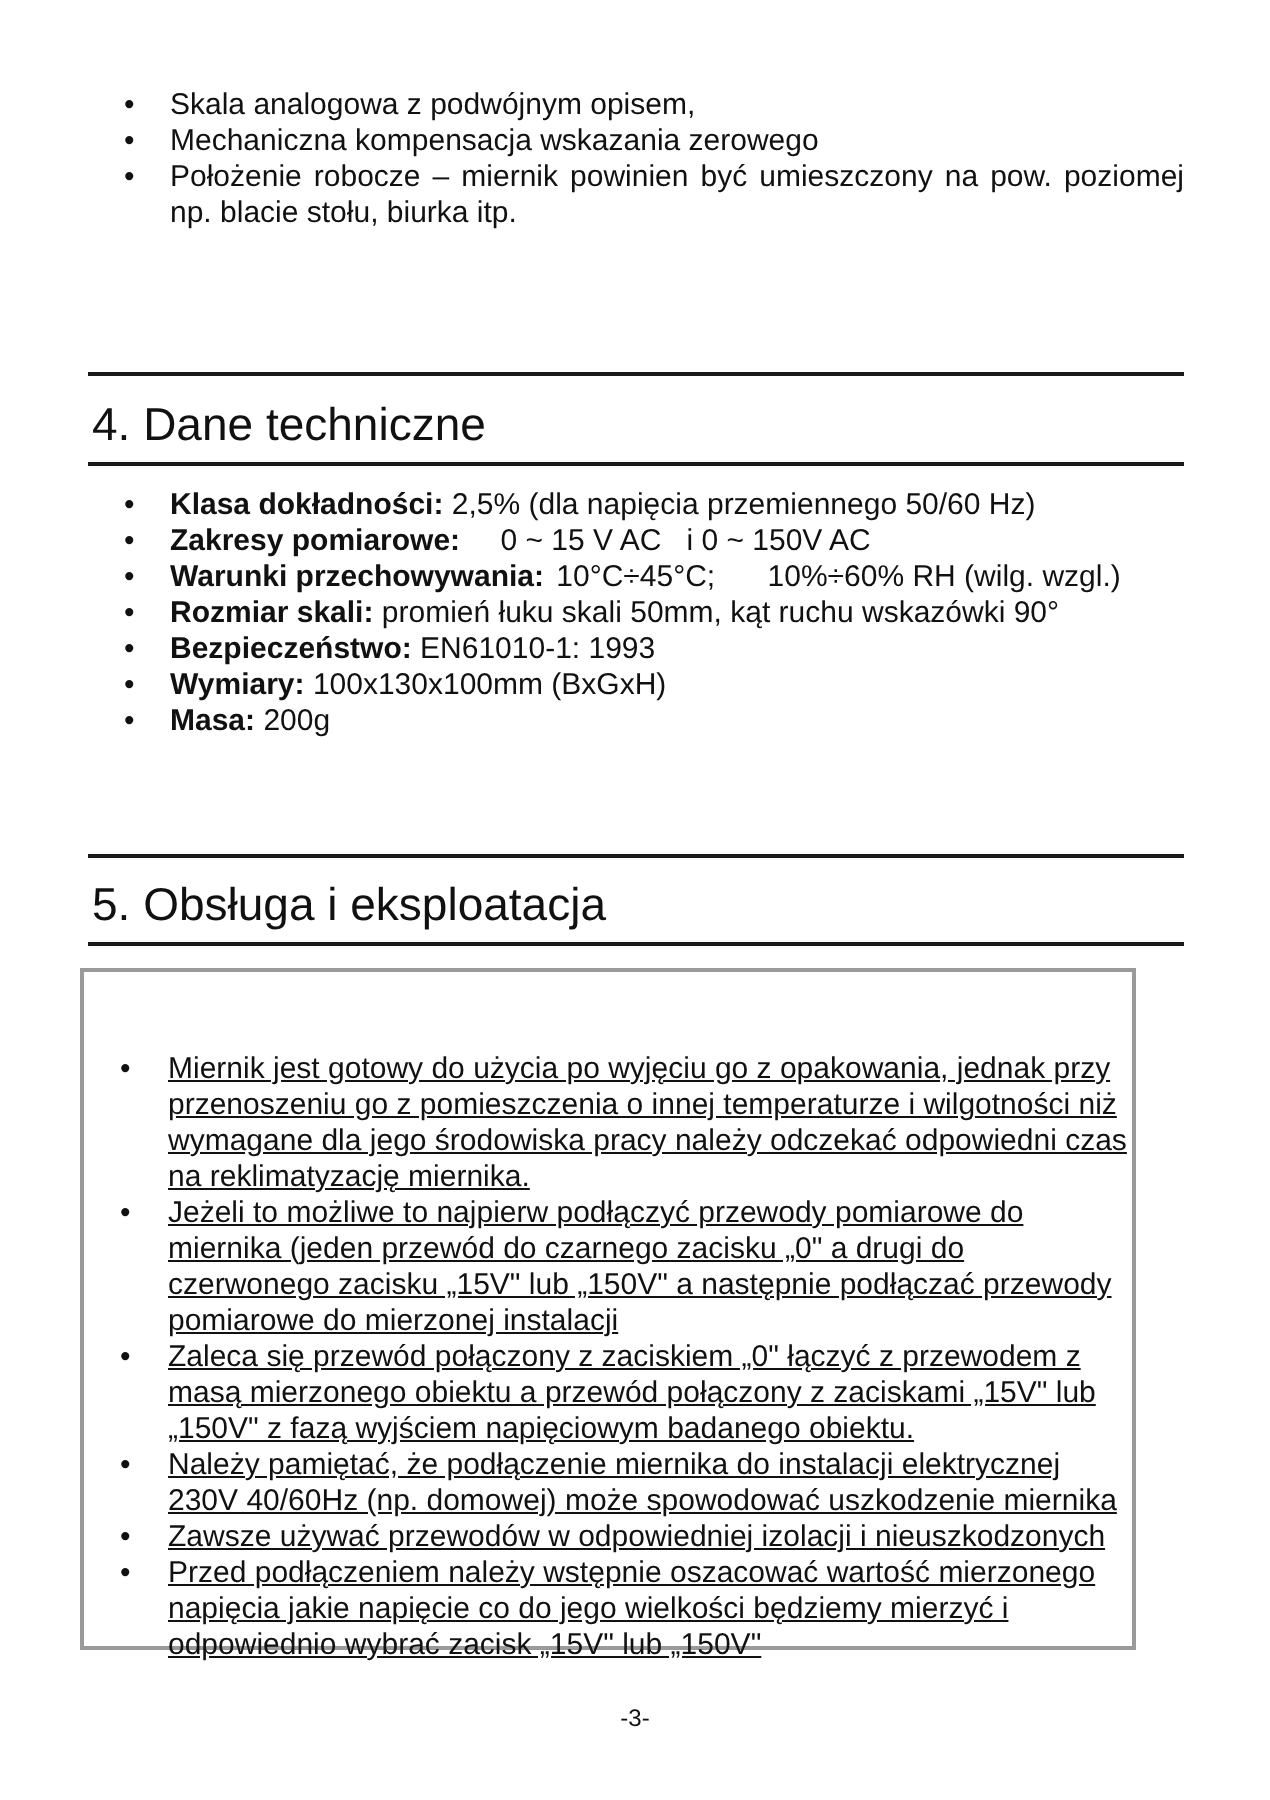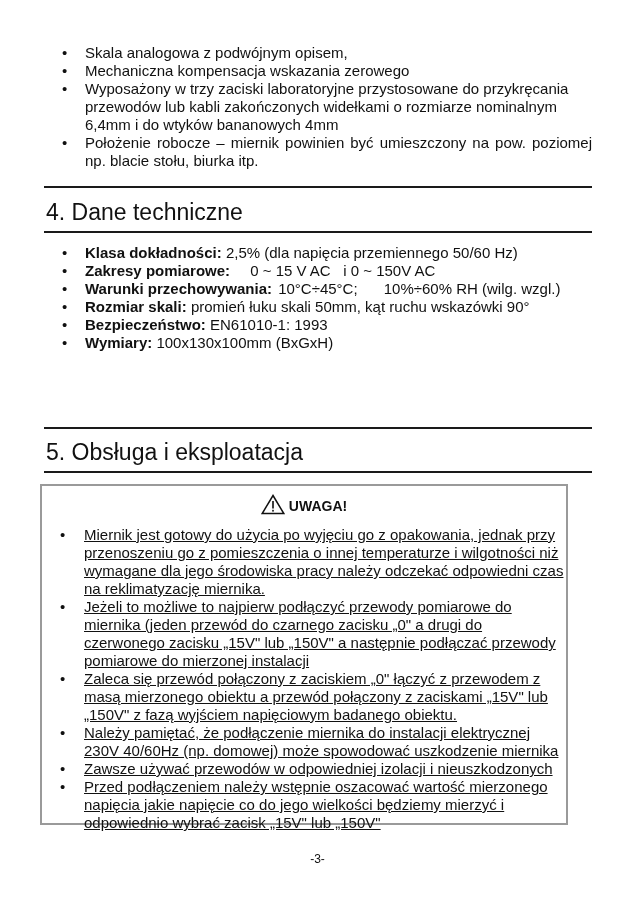--- a/index.html
+++ b/index.html
@@ -110,21 +110,20 @@
     }
   </style>
 </head>
 <body>
 
 <div class="page">
 
   <ul id="intro-list" class="bullets">
     <li>Skala analogowa z podwójnym opisem,</li>
     <li>Mechaniczna kompensacja wskazania zerowego</li>
-    <li>Wyposażony w trzy zaciski laboratoryjne przystosowane do przykręcania przewodów lub kabli zakończonych widełkami o rozmiarze nominalnym 6,4mm i do wtyków bananowych 4mm</li>
     <li class="justify">Położenie robocze – miernik powinien być umieszczony na pow. poziomej np. blacie stołu, biurka itp.</li>
   </ul>
 
   <div class="rule" style="top:186px;"></div>
   <h2 class="section-title" style="top:198px;">4. Dane techniczne</h2>
   <div class="rule" style="top:231px;"></div>
 
   <ul id="specs-list" class="bullets">
     <li>
       <span class="spec-key">Klasa dokładności:</span>
@@ -144,34 +143,31 @@
       <span>promień łuku skali 50mm, kąt ruchu wskazówki 90°</span>
     </li>
     <li>
       <span class="spec-key">Bezpieczeństwo:</span>
       <span>EN61010-1: 1993</span>
     </li>
     <li>
       <span class="spec-key">Wymiary:</span>
       <span>100x130x100mm (BxGxH)</span>
     </li>
+    <li>
+      <span class="spec-key">Masa:</span>
+      <span>200g</span>
+    </li>
   </ul>
 
   <div class="rule" style="top:427px;"></div>
   <h2 class="section-title" style="top:438px;">5. Obsługa i eksploatacja</h2>
   <div class="rule" style="top:471px;"></div>
 
   <div class="warning-box">
-    <div class="warning-header">
-      <svg width="24" height="21" viewBox="0 0 24 21">
-        <path d="M12 1.5 L22.8 19.5 L1.2 19.5 Z" fill="none" stroke="#111" stroke-width="1.5" stroke-linejoin="miter"></path>
-        <rect x="11.2" y="7" width="1.6" height="7.5" fill="#111"></rect>
-        <rect x="11.2" y="15.8" width="1.6" height="1.8" fill="#111"></rect>
-      </svg><span>UWAGA!</span>
-    </div>
     <ul id="warning-list" class="bullets">
       <li>Miernik jest gotowy do użycia po wyjęciu go z opakowania, jednak przy przenoszeniu go z pomieszczenia o innej temperaturze i wilgotności niż wymagane dla jego środowiska pracy należy odczekać odpowiedni czas na reklimatyzację miernika.</li>
       <li>Jeżeli to możliwe to najpierw podłączyć przewody pomiarowe do miernika (jeden przewód do czarnego zacisku „0" a drugi do czerwonego zacisku „15V" lub „150V" a następnie podłączać przewody pomiarowe do mierzonej instalacji</li>
       <li>Zaleca się przewód połączony z zaciskiem „0" łączyć z przewodem z masą mierzonego obiektu a przewód połączony z zaciskami „15V" lub „150V" z fazą wyjściem napięciowym badanego obiektu.</li>
       <li>Należy pamiętać, że podłączenie miernika do instalacji elektrycznej 230V 40/60Hz (np. domowej) może spowodować uszkodzenie miernika</li>
       <li>Zawsze używać przewodów w odpowiedniej izolacji i nieuszkodzonych</li>
       <li>Przed podłączeniem należy wstępnie oszacować wartość mierzonego napięcia  jakie napięcie co do jego wielkości będziemy mierzyć i odpowiednio wybrać zacisk „15V" lub „150V"</li>
     </ul>
   </div>
 

